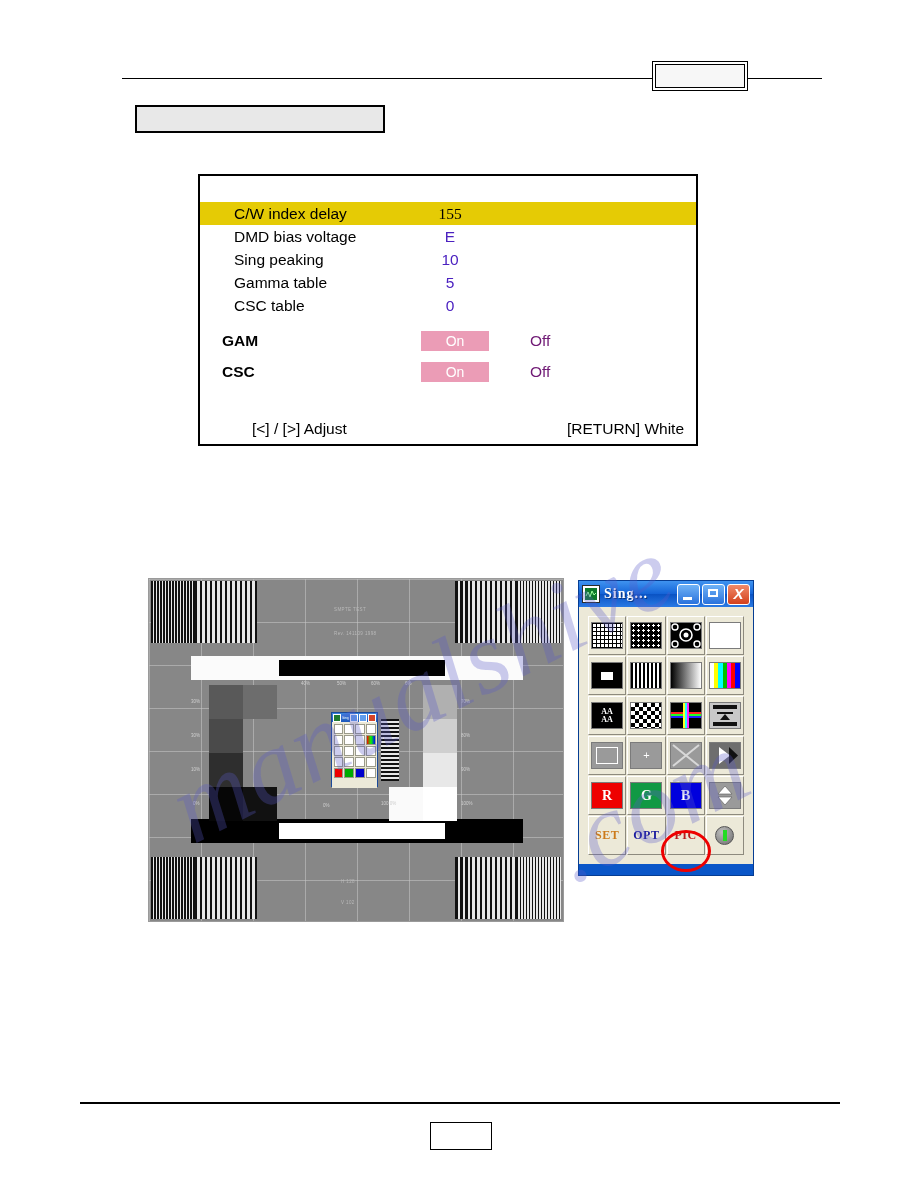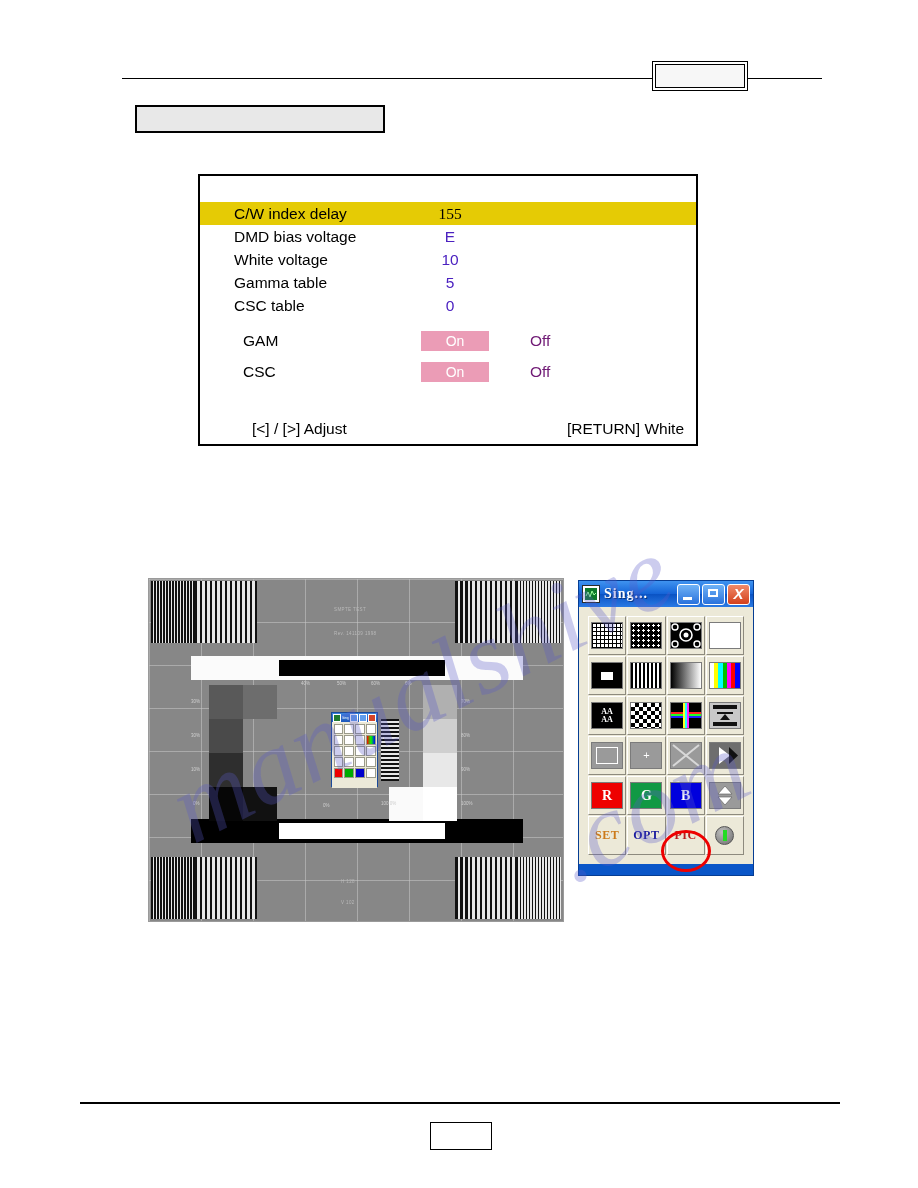--- a/index.html
+++ b/index.html
@@ -100,21 +100,21 @@
     font-weight:400;
   }
   .osd-row.hi .val{ color:#000;font-family:Liberation Serif, serif; }
 
   .osd-tog{
     position:relative;
     height:31px;
     display:flex; align-items:center;
     font-size:15.5px;
   }
-  .osd-tog .lbl{ position:absolute; left:43px; }
+  .osd-tog .lbl{ position:absolute; left:22px;font-weight:bold; }
   .osd-tog .onbtn{
     position:absolute; left:221px;
     width:68px; height:20px;
     background:#eb9cb6;
     color:#fff;
     font-size:14px;
     display:flex;align-items:center;justify-content:center;
   }
   .osd-tog .offlbl{ position:absolute; left:330px; color:#701a75; }
 
@@ -370,21 +370,21 @@
 
     <div class="osd-row hi">
       <span class="lbl">C/W index delay</span>
       <span class="val">155</span>
     </div>
     <div class="osd-row">
       <span class="lbl">DMD bias voltage</span>
       <span class="val">E</span>
     </div>
     <div class="osd-row">
-      <span class="lbl">White voltage</span>
+      <span class="lbl">Sing peaking</span>
       <span class="val">10</span>
     </div>
     <div class="osd-row">
       <span class="lbl">Gamma table</span>
       <span class="val">5</span>
     </div>
     <div class="osd-row">
       <span class="lbl">CSC table</span>
       <span class="val">0</span>
     </div>

